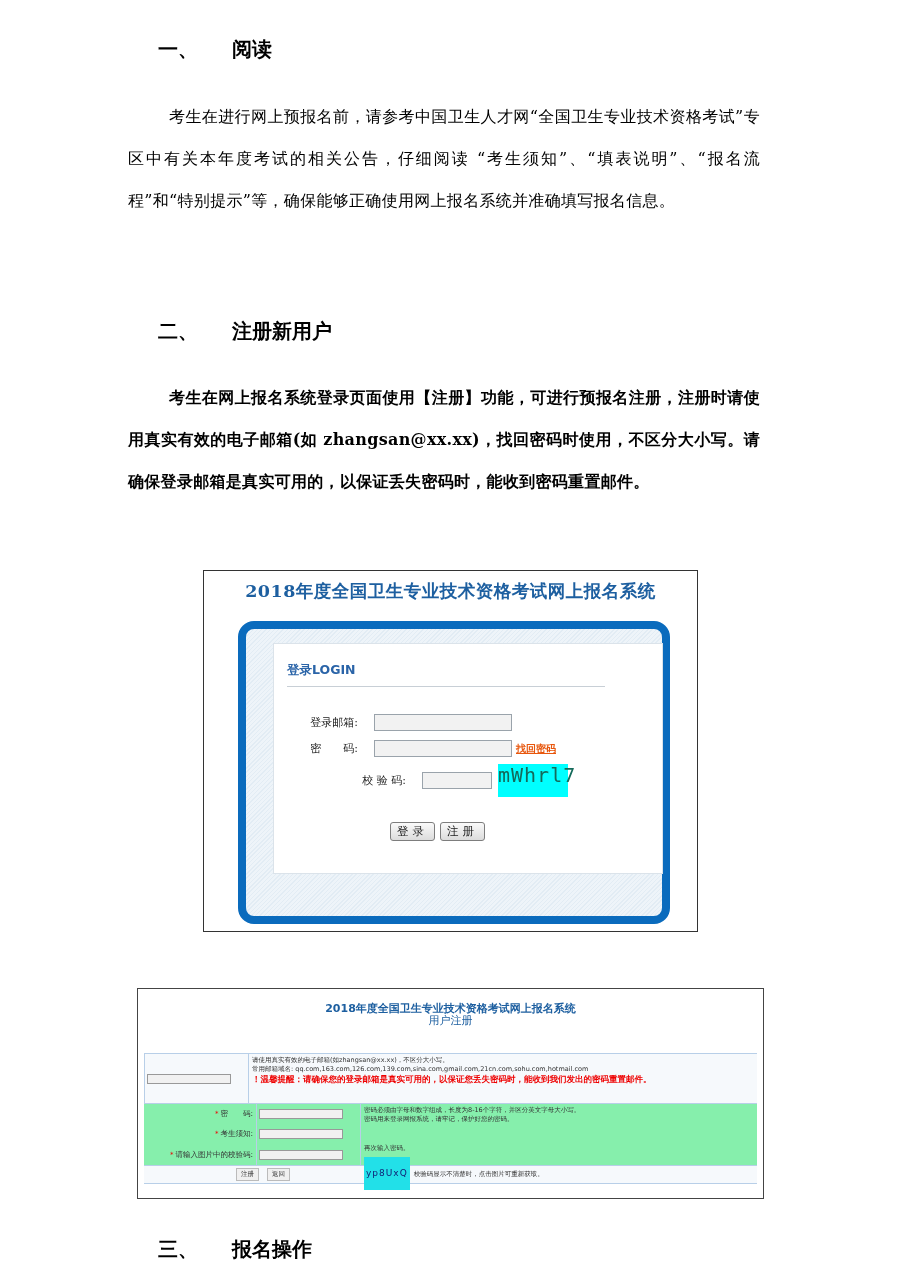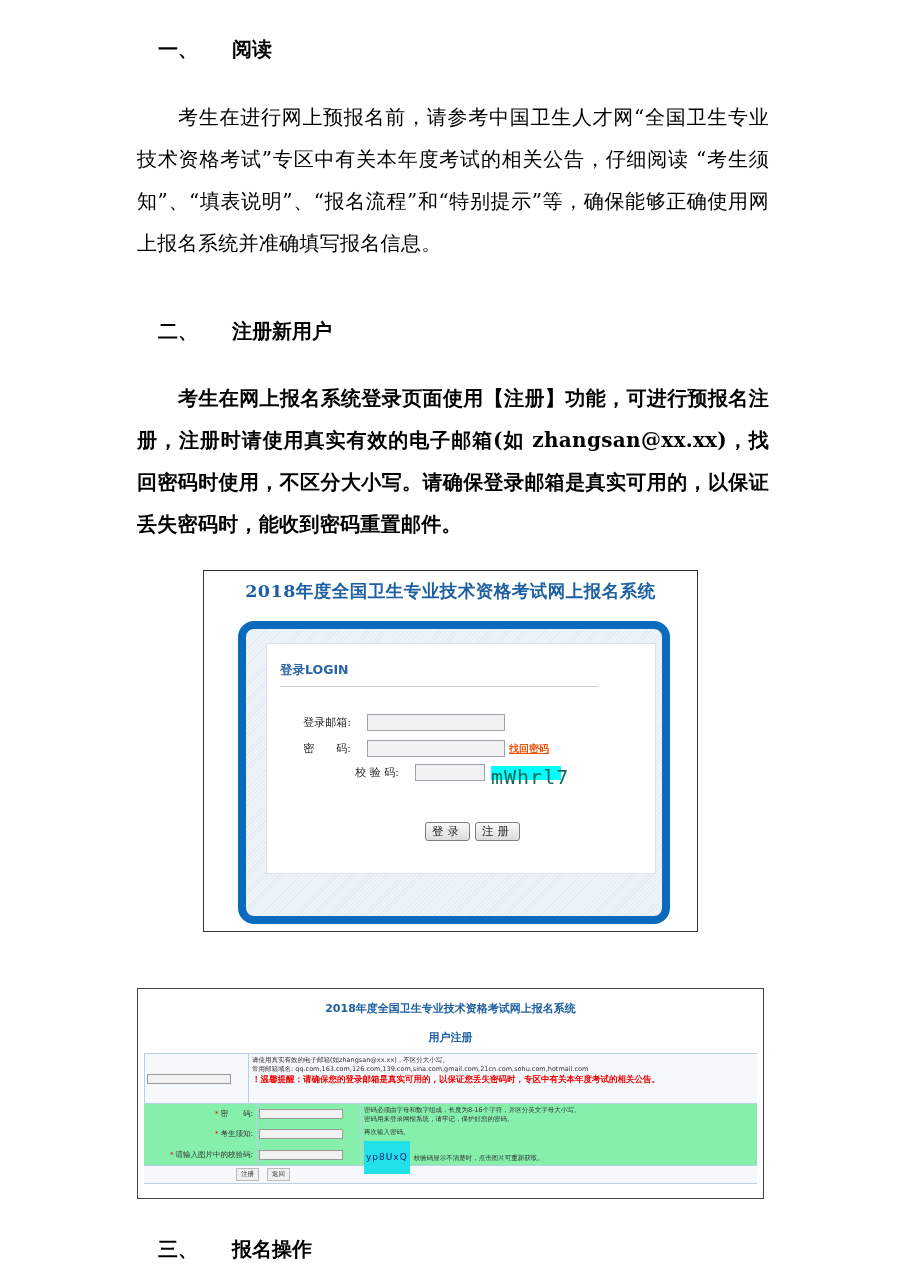--- a/index.html
+++ b/index.html
@@ -5,70 +5,70 @@
   * { box-sizing: border-box; margin: 0; padding: 0; }
   html, body { width: 900px; height: 1273px; background: #ffffff; overflow: hidden; }
   body { position: relative; font-family: "DejaVu Serif", "Liberation Serif", serif; color: #000; }
 
   .heading {
     position: absolute; left: 158px; font-size: 20px; font-weight: bold;
     font-family: "DejaVu Sans", "Liberation Sans", sans-serif; display: flex;
   }
   .heading .num { width: 74px; }
   .para {
-    position: absolute; left: 137px; width: 632px; font-size: 20px;
+    position: absolute; left: 128px; width: 632px; font-size: 16px;
     line-height: 42px; text-indent: 41px; text-align: justify; letter-spacing: 0.3px;
   }
 
   
   .login-shot {
     position: absolute; left: 203px; top: 570px; width: 495px; height: 362px;
     border: 1px solid #333; background: #fff;
     font-family: "DejaVu Sans", "Liberation Sans", sans-serif;
   }
   .login-title {
     position: absolute; top: 8px; left: 0; width: 100%; text-align: center;
     font-size: 17.5px; font-weight: bold; color: #1d5fa0; letter-spacing: 0.5px;
     font-family: "DejaVu Serif", "Liberation Serif", serif;
   }
   .login-frame {
     position: absolute; left: 34px; top: 50px; width: 432px; height: 303px;
     border: 8px solid #0a6bbd; border-radius: 16px;
     background: repeating-linear-gradient(135deg, #eef4f9 0px, #eef4f9 2px, #e2ecf4 2px, #e2ecf4 3px);
   }
   .login-inner {
-    position: absolute; left: 20px; top: 14px; width: 390px; height: 231px;
+    position: absolute; left: 27px; top: 14px; width: 390px; height: 231px;
     background: #fff; border: 1px solid #dbe3ea;
   }
   .login-sub {
     position: absolute; left: 13px; top: 18px; font-size: 12.5px; font-weight: bold; color: #2a64a8;
   }
   .login-rule { position: absolute; left: 13px; top: 42px; width: 318px; height: 1px; background: #c8cfd6; }
   .lrow { position: absolute; left: 0; display: flex; align-items: center; font-size: 11px; color: #222; }
   .lrow .lab { width: 100px; text-align: right; padding-right: 16px; }
   .ibox { height: 17px; border: 1px solid #9aa3ab; background: #f2f2f2; }
   .forgot { margin-left: 4px; color: #e8560c; font-size: 10px; font-weight: bold; text-decoration: underline; }
   .captcha1 {
-    margin-left: 6px; width: 70px; height: 14px; background: #00ffff;
+    margin-left: 6px; width: 70px; height: 33px; background: #00ffff;
     color: #146a5a; font-size: 20px; line-height: 23px; text-align: center;
     font-family: "DejaVu Sans Mono", "Liberation Mono", monospace; letter-spacing: 1px;
   }
   .btn {
     display: inline-block; padding: 1px 6px; font-size: 11.5px; letter-spacing: 4px;
     border: 1px solid #7d7d7d; border-radius: 3px; background: linear-gradient(#fafafa, #dcdcdc); color: #222;
   }
 
   
   .reg-shot {
     position: absolute; left: 137px; top: 988px; width: 627px; height: 211px;
     border: 1px solid #444; background: #fff;
     font-family: "DejaVu Sans", "Liberation Sans", sans-serif;
   }
   .reg-title { position: absolute; top: 12px; width: 100%; text-align: center; font-size: 11px; font-weight: bold; color: #1d5fa0; }
-  .reg-sub { position: absolute; top: 41px; width: 100%; text-align: center; font-size: 11px; font-weight: bold; color: #1d5fa0; }
+  .reg-sub { position: absolute; top: 24px; width: 100%; text-align: center; font-size: 11px; font-weight: normal; color: #1d5fa0; }
   .reg-table { position: absolute; left: 6px; top: 64px; width: 613px; border-top: 1px solid #b8cfe8; }
   .reg-row { display: flex; border-bottom: 1px solid #b8cfe8; background: #f6f9fc; }
   .reg-row .c1 { width: 112px; text-align: right; font-size: 7.5px; color: #333; padding-right: 3px; display: flex; flex-direction: column; justify-content: space-around; }
   .reg-row .c2 { width: 105px; border-left: 1px solid #b8cfe8; border-right: 1px solid #b8cfe8; display: flex; flex-direction: column; justify-content: space-around; padding-left: 2px; }
   .reg-row .c3 { flex: 1; font-size: 6.5px; color: #333; padding: 2px 3px; line-height: 9px; }
   .star { color: #e00; font-size: 7px; margin-right: 2px; }
   .rbox { width: 84px; height: 10px; border: 1px solid #999; background: #f1f1f1; }
   .warn { color: #e00; font-size: 8.5px; line-height: 10px; font-weight: bold; }
   .captcha2 { display: inline-block; background: #22e0e8; color: #127; font-size: 9px; padding: 12px 2px; letter-spacing: 1px; margin-right: 4px; }
   .rbtn { display: inline-block; font-size: 6.5px; padding: 1px 4px; border: 1px solid #bbb; background: #f0f0f0; margin-right: 8px; color: #333; }
@@ -102,57 +102,57 @@
       <div class="lrow" style="top:96px;">
         <span class="lab">密　　码:</span>
         <span class="ibox" style="width:138px;"></span>
         <span class="forgot">找回密码</span>
       </div>
       <div class="lrow" style="top:120px;margin-left:48px;">
         <span class="lab">校 验 码:</span>
         <span class="ibox" style="width:70px;"></span>
         <span class="captcha1">mWhrl7</span>
       </div>
-      <div class="lrow" style="top:178px; left:116px;margin-left:42px;">
+      <div class="lrow" style="top:178px; left:116px;">
         <span class="btn">登录</span>
         <span class="btn" style="margin-left:5px;">注册</span>
       </div>
     </div>
   </div>
 </div>
 
 <div class="reg-shot">
   <div class="reg-title">2018年度全国卫生专业技术资格考试网上报名系统</div>
   <div class="reg-sub">用户注册</div>
   <div class="reg-table">
     <div class="reg-row" style="height:50px;">
       <div class="c2">
           <span class="rbox"></span>
         </div>
       <div class="c3">
         <div>请使用真实有效的电子邮箱(如zhangsan@xx.xx)，不区分大小写。</div>
         <div>常用邮箱域名: qq.com,163.com,126.com,139.com,sina.com,gmail.com,21cn.com,sohu.com,hotmail.com</div>
-        <div class="warn">！温馨提醒：请确保您的登录邮箱是真实可用的，以保证您丢失密码时，专区中有关本年度考试的相关公告。</div>
+        <div class="warn">！温馨提醒：请确保您的登录邮箱是真实可用的，以保证您丢失密码时，能收到我们发出的密码重置邮件。</div>
       </div>
     </div>
     <div class="reg-row" style="height:62px; background:#86efac;">
       <div class="c1">
         <span><span class="star">*</span><span>密　　码:</span></span>
         <span><span class="star">*</span><span>考生须知:</span></span>
         <span><span class="star">*</span><span>请输入图片中的校验码:</span></span>
       </div>
       <div class="c2">
         <span class="rbox"></span>
         <span class="rbox"></span>
         <span class="rbox"></span>
       </div>
       <div class="c3">
         <div>密码必须由字母和数字组成，长度为8-16个字符，并区分英文字母大小写。</div>
         <div>密码用来登录网报系统，请牢记，保护好您的密码。</div>
-        <div style="margin-top:4px;">再次输入密码。</div>
+        <div style="margin-top:20px;">再次输入密码。</div>
         <div style="margin-top:4px;">
           <span class="captcha2">yp8UxQ</span><span>校验码显示不清楚时，点击图片可重新获取。</span>
         </div>
       </div>
     </div>
     <div class="reg-row" style="height:18px; align-items:center; padding-left:92px;">
       <span class="rbtn">注册</span>
       <span class="rbtn">返回</span>
     </div>
   </div>

